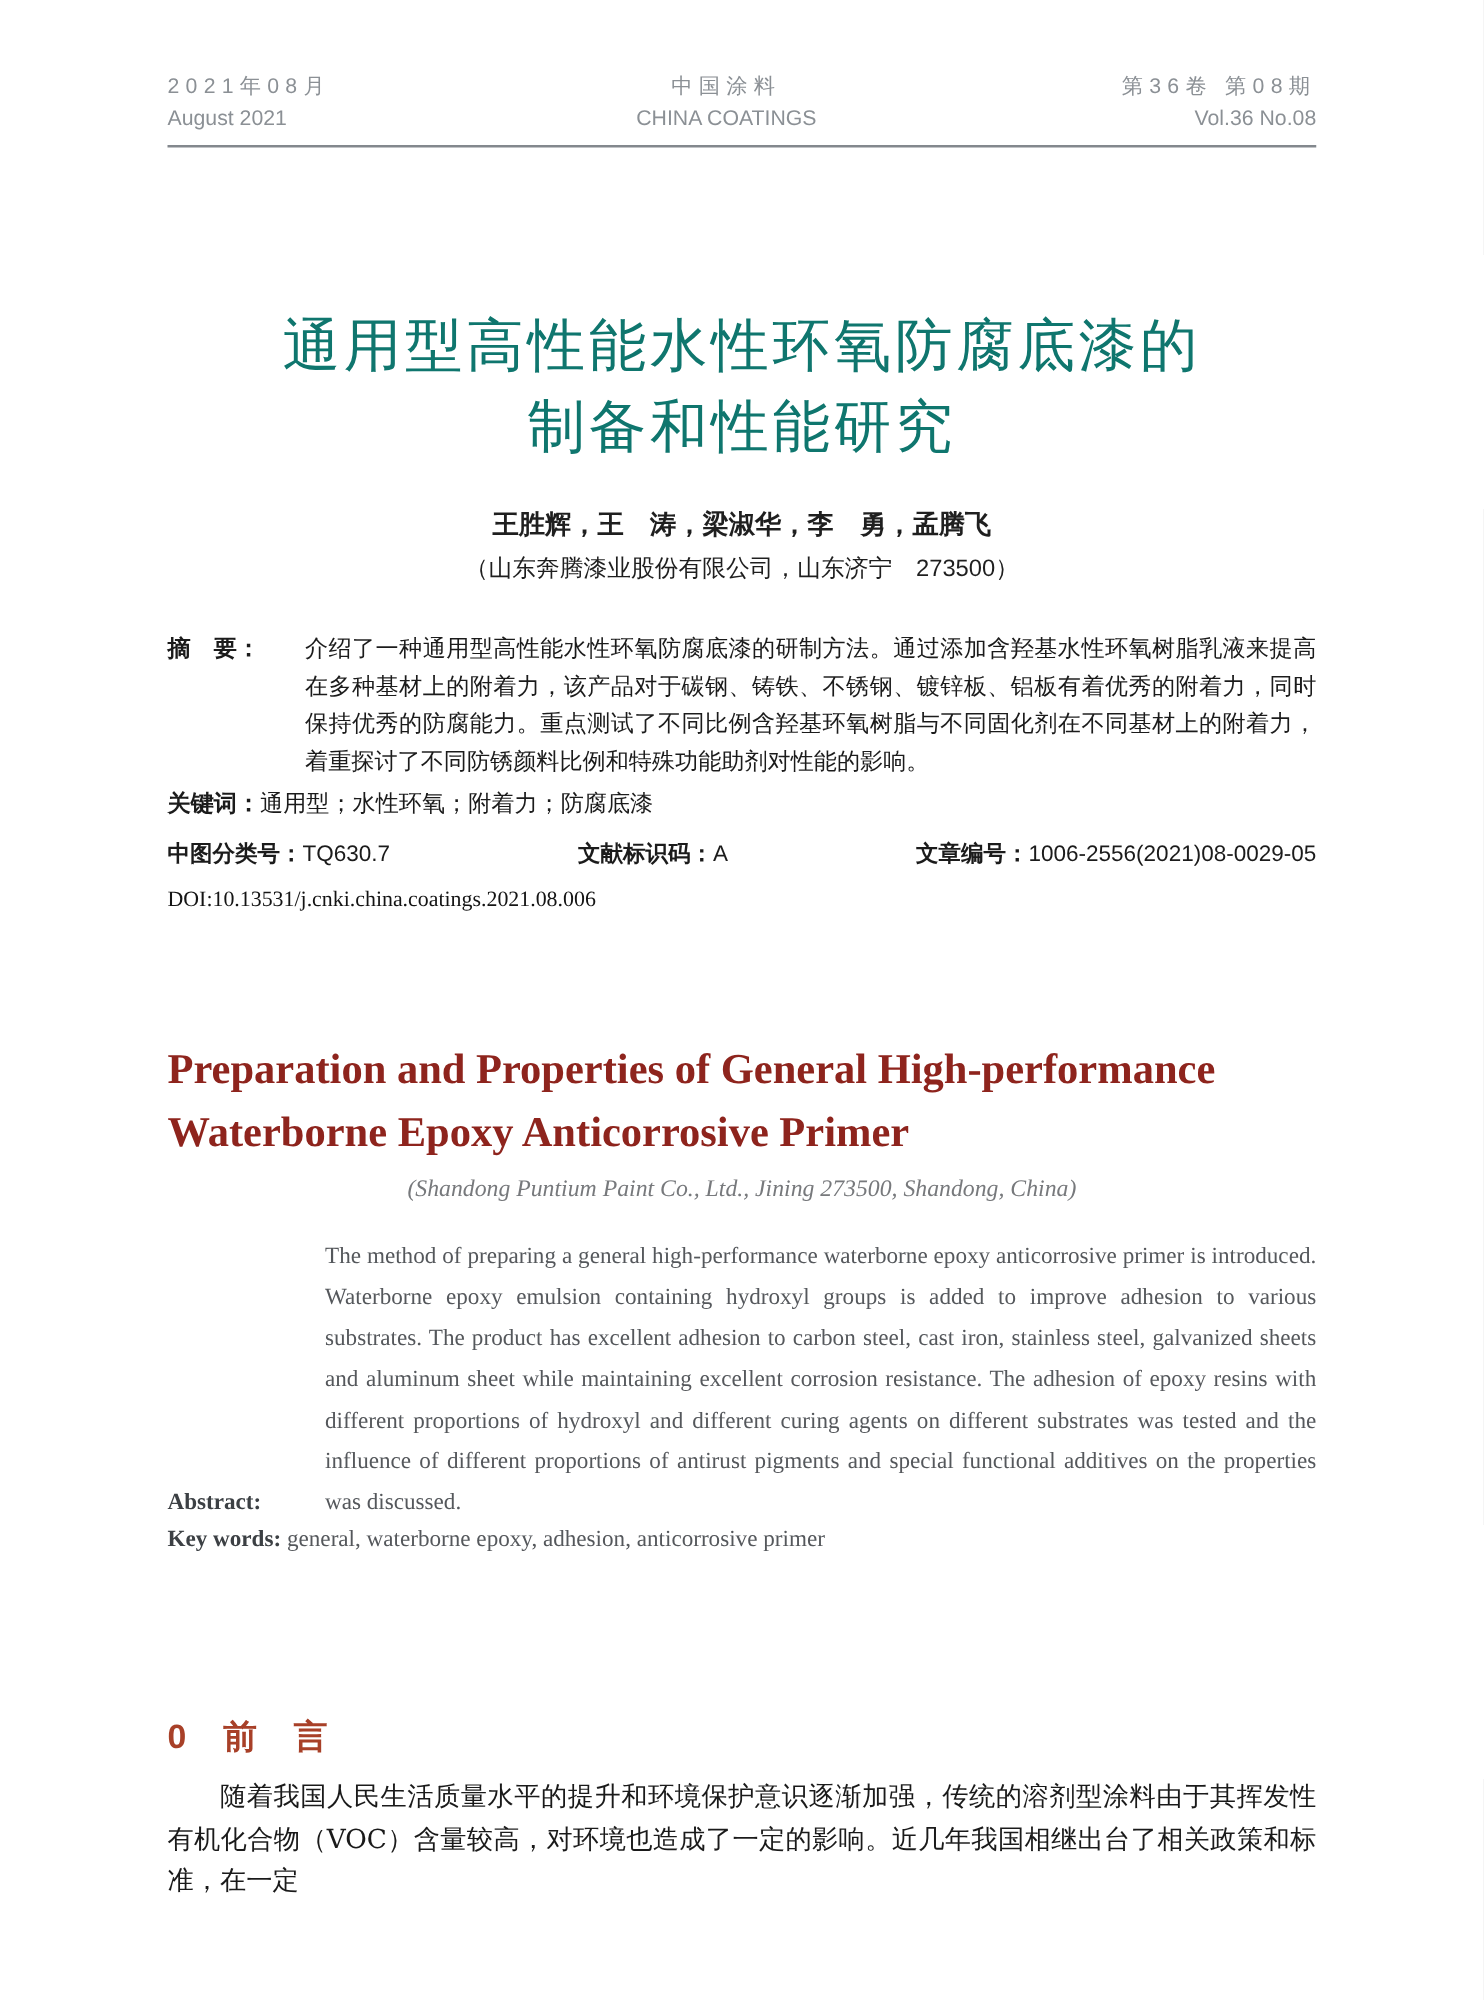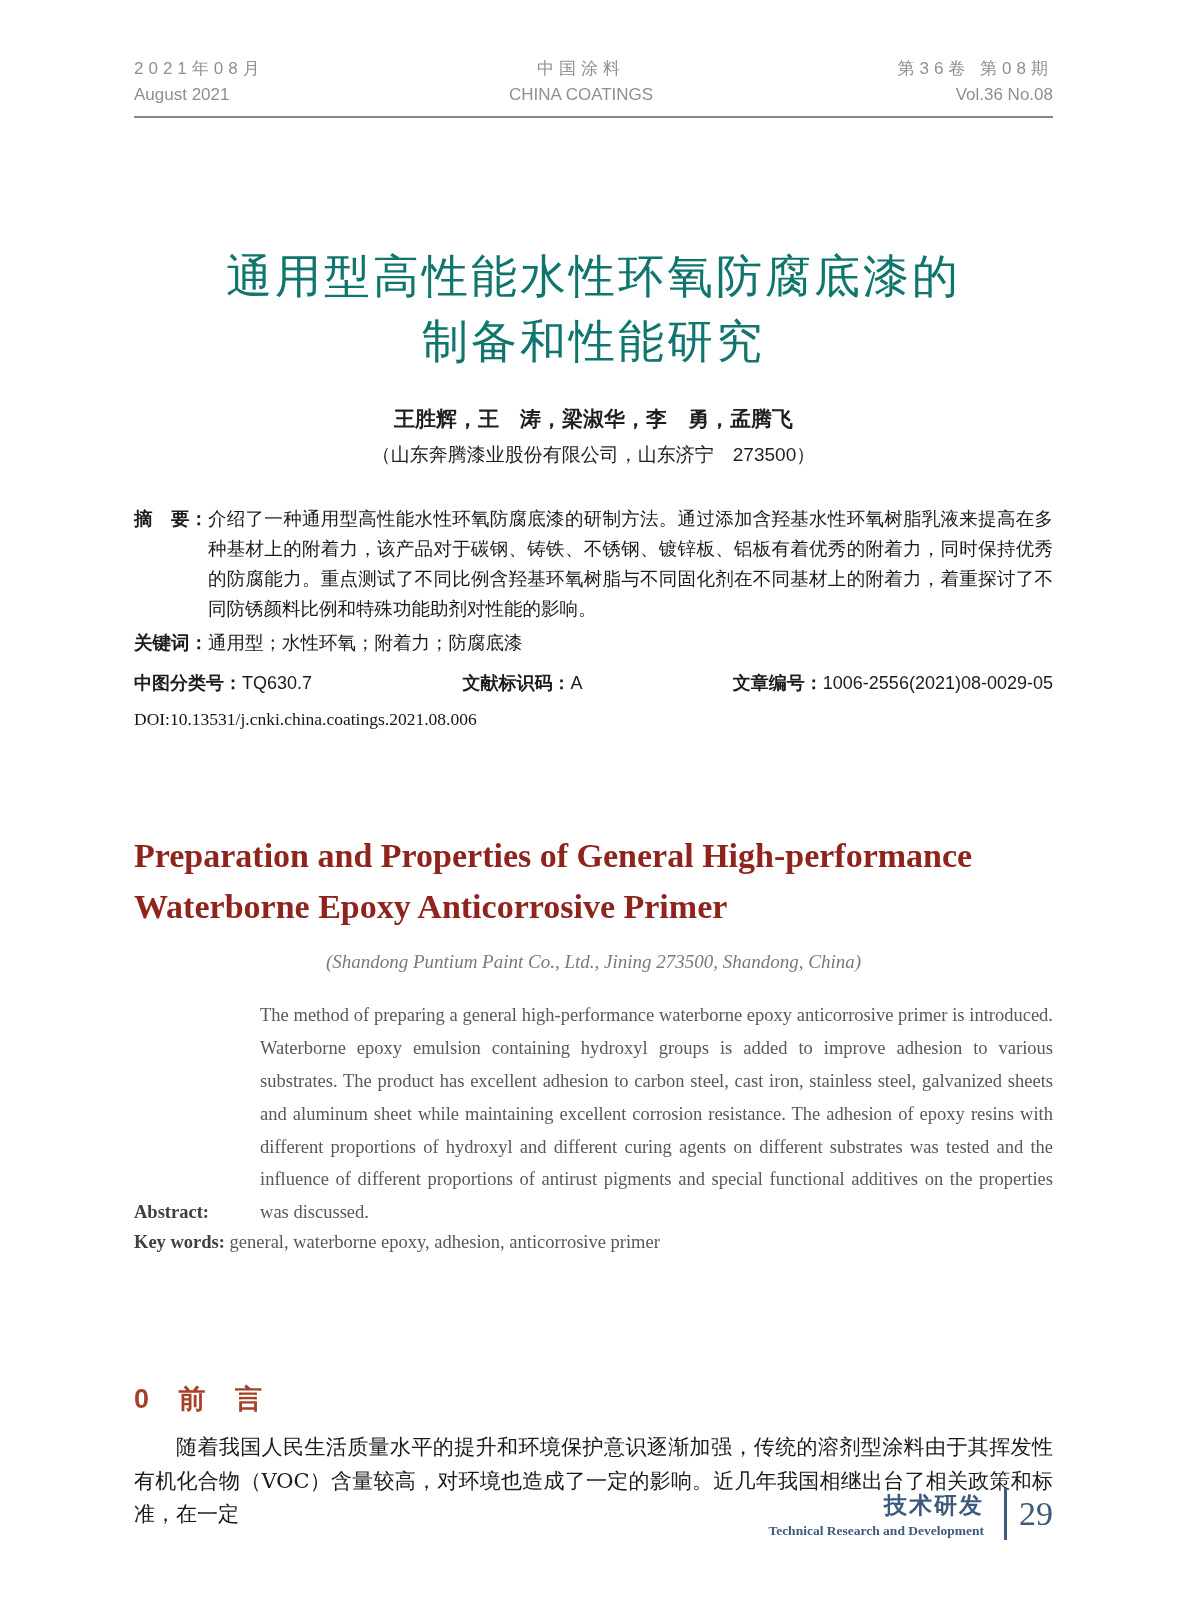--- a/index.html
+++ b/index.html
@@ -16,34 +16,34 @@
   .jheader .hr-{text-align:right;}
   .jheader .zh{letter-spacing:5px;}
   .header-rule{border:none;border-top:2px solid #83888d;margin:9px 0 0 0;}
   
   .title-zh{color:#0f766e;font-weight:normal;text-align:center;
     font-size:46px;line-height:1.42;letter-spacing:3px;margin:126px 0 0 0;}
   .authors-zh{text-align:center;font-size:21px;font-weight:bold;color:#1f1f1f;margin-top:30px;}
   .affil-zh{text-align:center;font-size:19px;color:#1f1f1f;margin-top:9px;}
   
   .hang{display:flex;align-items:flex-start;}
-  .abs-zh{margin-top:36px;font-size:18.5px;line-height:1.62;color:#1b1b1b;}
+  .abs-zh{margin-top:36px;font-size:18.5px;line-height:1.62;color:#1b1b1b;gap:36px;}
   .abs-zh .lbl{font-weight:bold;white-space:nowrap;}
   .abs-zh .txt{flex:1;text-align:justify;}
   .kw-zh{font-size:18.5px;color:#1b1b1b;margin-top:6px;}
   .kw-zh .lbl{font-weight:bold;}
   
   .meta-row{display:flex;justify-content:space-between;font-size:18px;color:#1b1b1b;margin-top:16px;}
   .meta-row .lbl{font-weight:bold;}
   .doi{font-family:"Liberation Serif","DejaVu Serif",serif;font-size:17.5px;color:#141414;margin-top:14px;}
   
   .title-en{color:#8e241d;font-family:"Liberation Serif","DejaVu Serif",serif;
     font-weight:bold;font-size:34px;line-height:1.52;margin:100px 0 0 0;}
   .authors-en{text-align:center;color:#77797c;font-size:19px;margin-top:16px;}
-  .affil-en{text-align:center;color:#77797c;font-size:19px;margin-top:18px;
+  .affil-en{text-align:center;color:#77797c;font-size:19px;margin-top:8px;
     font-family:"Liberation Serif","DejaVu Serif",serif;font-style:italic;}
   .abs-en{margin-top:26px;font-family:"Liberation Serif","DejaVu Serif",serif;
     font-size:18.5px;line-height:1.78;color:#55585c;align-items:flex-end;}
   .abs-en .lbl{font-weight:bold;color:#3c4044;white-space:nowrap;padding-right:9px;}
   .abs-en .txt{flex:1;text-align:justify;margin-left:42px;}
   .kw-en{font-family:"Liberation Serif","DejaVu Serif",serif;font-size:18.5px;color:#55585c;margin-top:3px;}
   .kw-en .lbl{font-weight:bold;color:#3c4044;}
   
   .intro{display:flex;gap:36px;margin-top:128px;}
   .intro .col{flex:1;min-width:0;}
@@ -125,22 +125,14 @@
     <span>general, waterborne epoxy, adhesion, anticorrosive primer</span>
   </div>
 
   <section class="intro">
     <div class="col">
       <h3 class="sec-heading">0 前 言</h3>
       <p class="indent">随着我国人民生活质量水平的提升和环境保护意识逐渐加强，传统的溶剂型涂料由于其挥发性有机化合物（VOC）含量较高，对环境也造成了一定的影响。近几年我国相继出台了相关政策和标准，在一定</p>
     </div>
   </section>
 
-  <div class="page-footer">
-    <div class="sec-names">
-      <div class="sec-zh">技术研发</div>
-      <div class="sec-en">Technical Research and Development</div>
-    </div>
-    <div class="v-bar"></div>
-    <div class="page-num">29</div>
-  </div>
 
 </div>
 
 </body></html>

